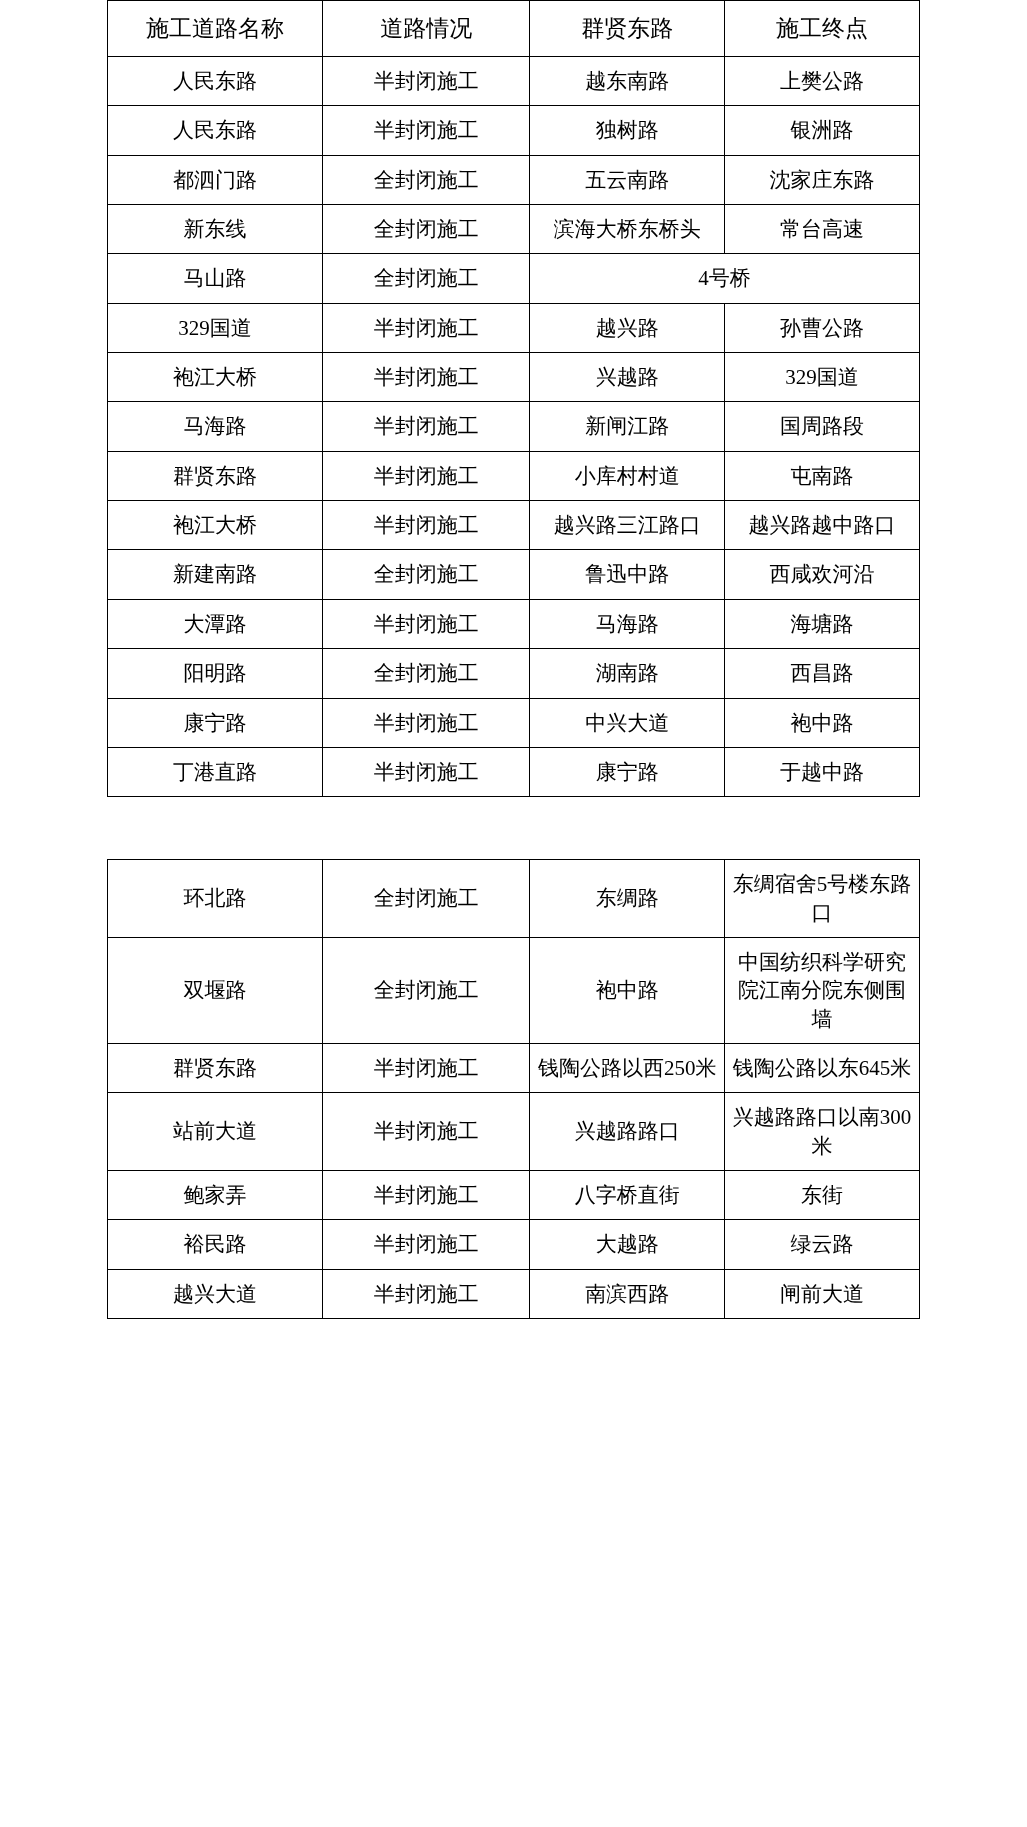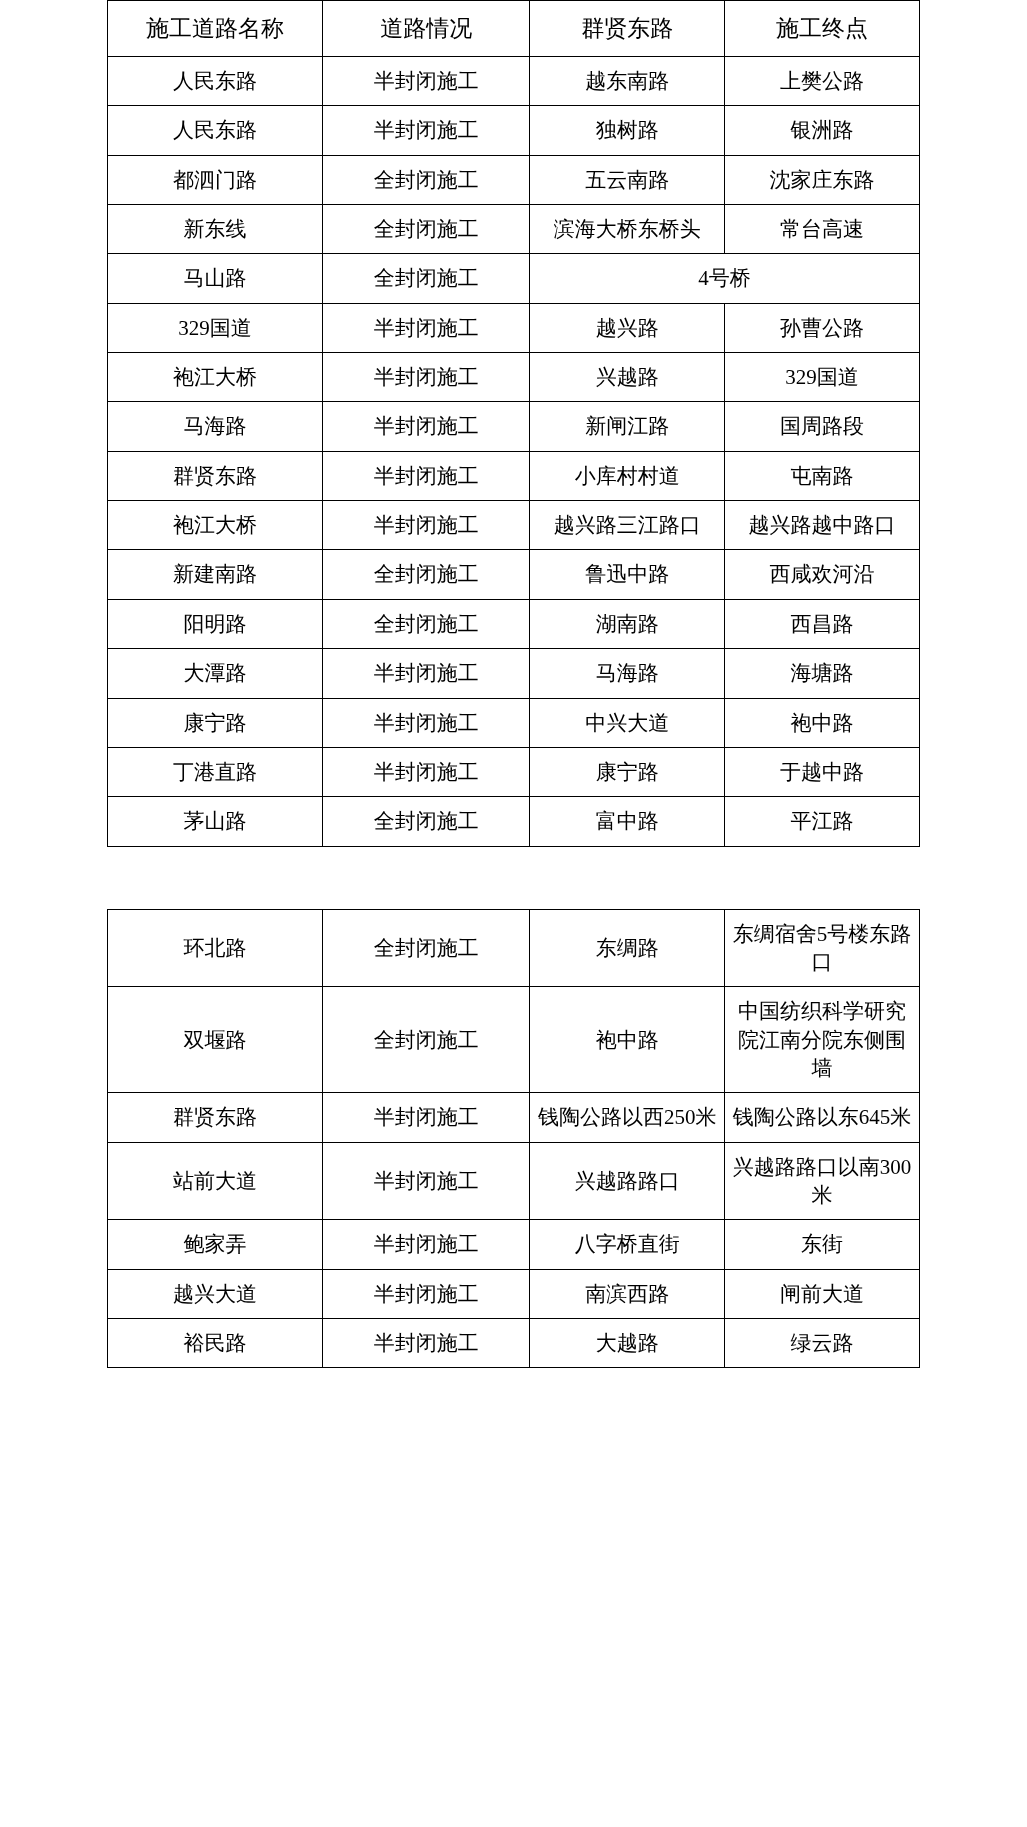--- a/index.html
+++ b/index.html
@@ -139,48 +139,42 @@
           <td>越兴路三江路口</td>
           <td>越兴路越中路口</td>
         </tr>
         <tr class="tall">
           <td>新建南路</td>
           <td>全封闭施工</td>
           <td>鲁迅中路</td>
           <td>西咸欢河沿</td>
         </tr>
         <tr class="tall">
+          <td>大潭路</td>
+          <td>半封闭施工</td>
+          <td>马海路</td>
+          <td>海塘路</td>
+        </tr>
+        <tr class="tall">
           <td>阳明路</td>
           <td>全封闭施工</td>
           <td>湖南路</td>
           <td>西昌路</td>
         </tr>
         <tr class="tall">
-          <td>大潭路</td>
-          <td>半封闭施工</td>
-          <td>马海路</td>
-          <td>海塘路</td>
-        </tr>
-        <tr class="tall">
           <td>康宁路</td>
           <td>半封闭施工</td>
           <td>中兴大道</td>
           <td>袍中路</td>
         </tr>
         <tr class="med">
           <td>丁港直路</td>
           <td>半封闭施工</td>
           <td>康宁路</td>
           <td>于越中路</td>
-        </tr>
-        <tr class="med">
-          <td>茅山路</td>
-          <td>全封闭施工</td>
-          <td>富中路</td>
-          <td>平江路</td>
         </tr>
       </tbody>
     </table>
   </div>
 
   <div class="gap"></div>
 
   <div class="table-wrap">
     <table class="road-table">
       <colgroup>
@@ -214,28 +208,28 @@
           <td>兴越路路口</td>
           <td>兴越路路口以南300米</td>
         </tr>
         <tr class="med">
           <td>鲍家弄</td>
           <td>半封闭施工</td>
           <td>八字桥直街</td>
           <td>东街</td>
         </tr>
         <tr class="med">
+          <td>裕民路</td>
+          <td>半封闭施工</td>
+          <td>大越路</td>
+          <td>绿云路</td>
+        </tr>
+        <tr class="med">
           <td>越兴大道</td>
           <td>半封闭施工</td>
           <td>南滨西路</td>
           <td>闸前大道</td>
-        </tr>
-        <tr class="med">
-          <td>裕民路</td>
-          <td>半封闭施工</td>
-          <td>大越路</td>
-          <td>绿云路</td>
         </tr>
       </tbody>
     </table>
   </div>
 
 </div>
 
 </body></html>

